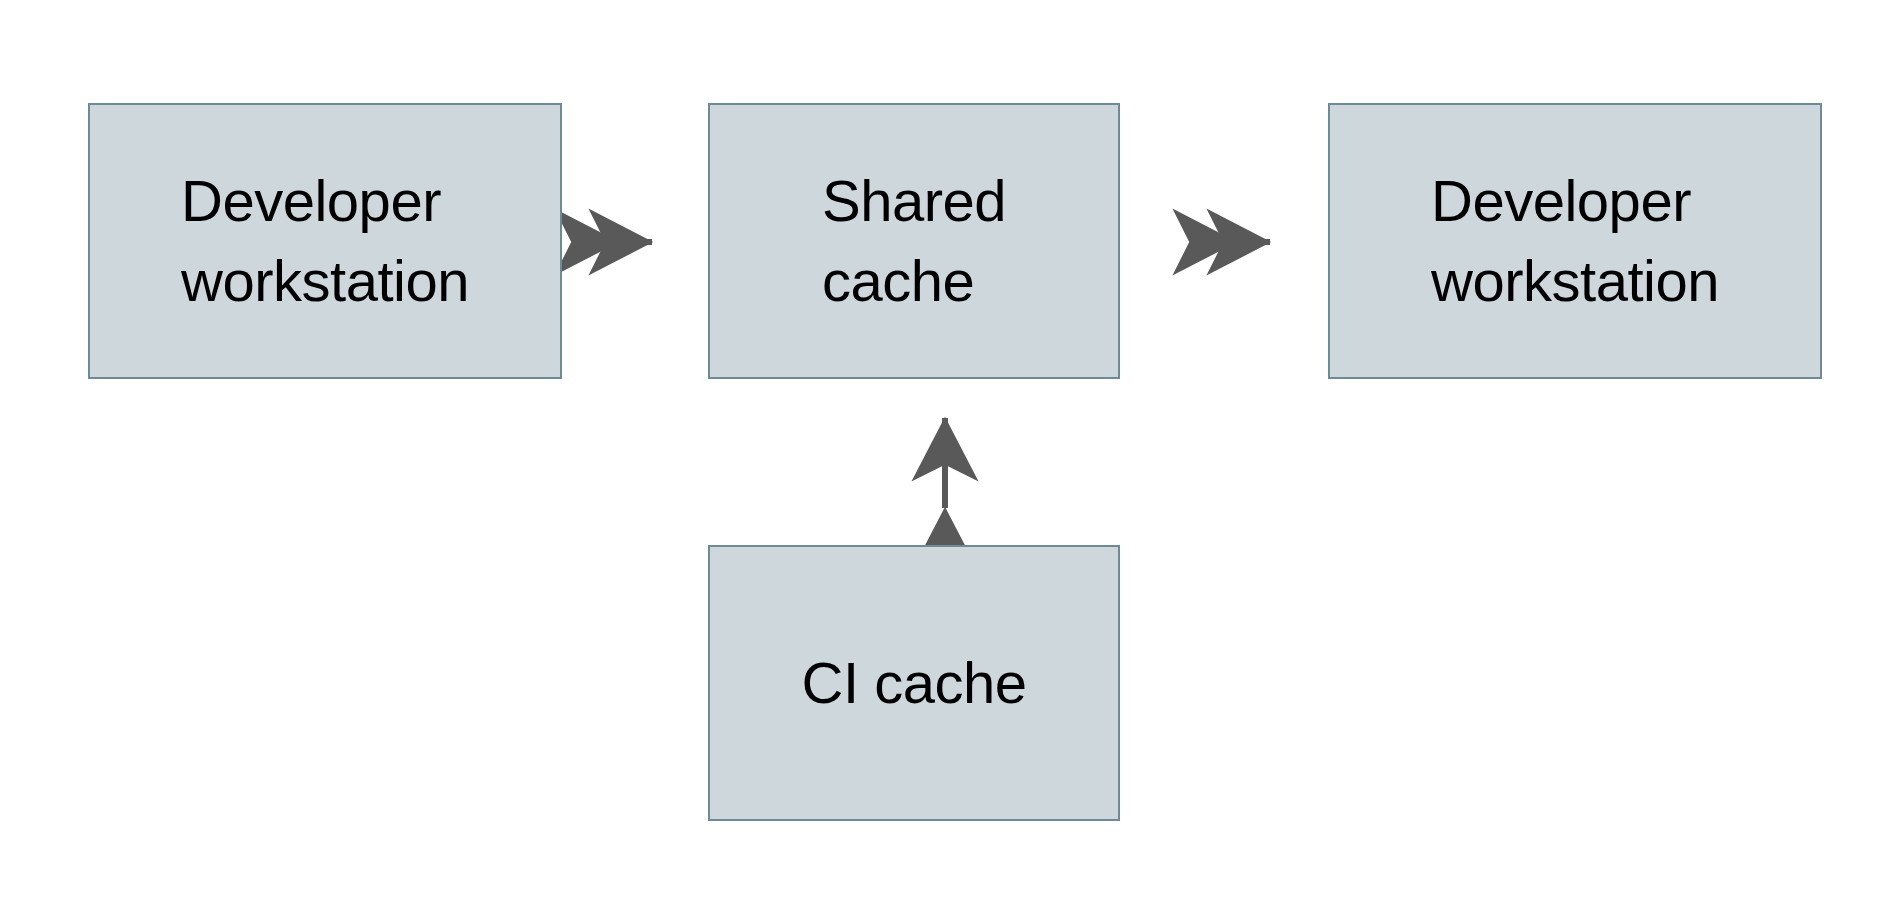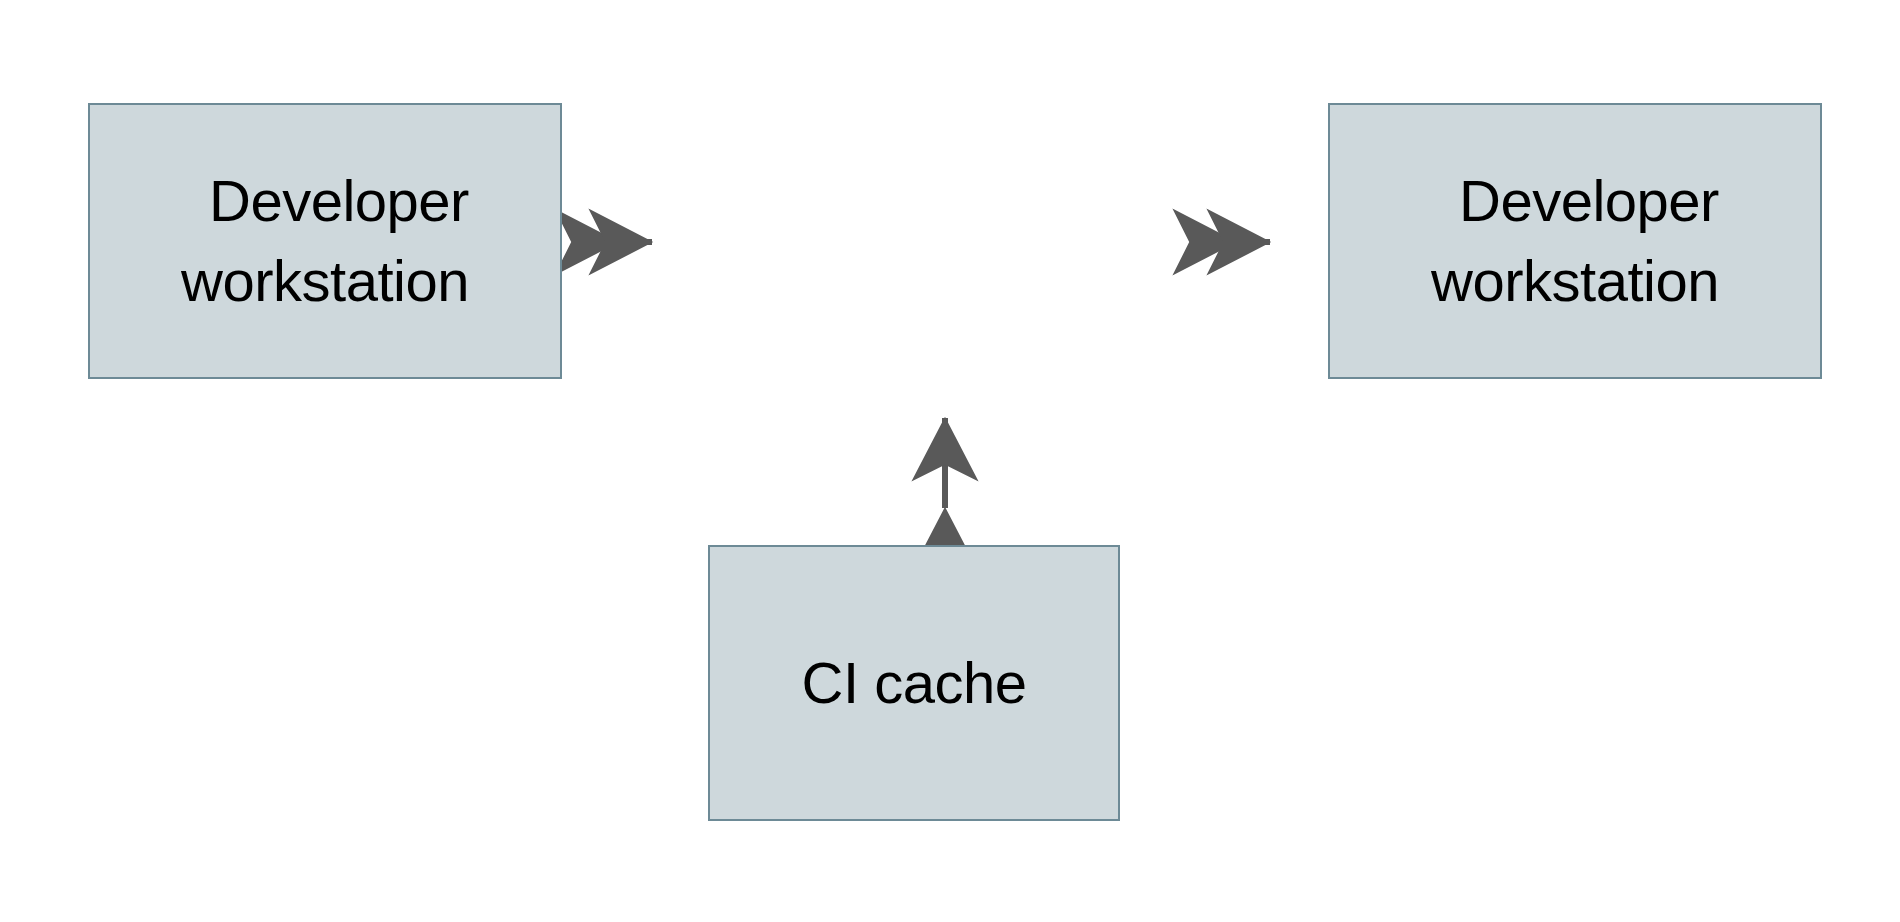--- a/index.html
+++ b/index.html
@@ -19,21 +19,21 @@
     overflow: hidden;
   }
   .node {
     position: absolute;
     box-sizing: border-box;
     background: #ced8dc;
     border: 2px solid #6d8a96;
     display: flex;
     align-items: center;
     justify-content: center;
-    text-align: right;
+    text-align: left;
   }
   .node-label {
     color: #000000;
     font-family: "Liberation Sans", sans-serif;
     font-size: 58px;
     line-height: 1.38;
     letter-spacing: -0.5px;
     font-weight: 400;
     white-space: pre-line;
     padding: 0 10px;
@@ -80,20 +80,24 @@
     <g>
       <line x1="945" y1="508" x2="945" y2="418" stroke="#595959" stroke-width="6" marker-start="url(#head-left)" marker-end="url(#head-right)"></line>
     </g>
   </svg>
 
   <div class="node" id="node-dev-left">
     <div class="node-label">Developer
 workstation</div>
   </div>
 
+  <div class="node" id="node-shared">
+    <div class="node-label">Shared
+cache</div>
+  </div>
 
   <div class="node" id="node-dev-right">
     <div class="node-label">Developer
 workstation</div>
   </div>
 
   <div class="node" id="node-ci">
     <div class="node-label">CI cache</div>
   </div>
 

